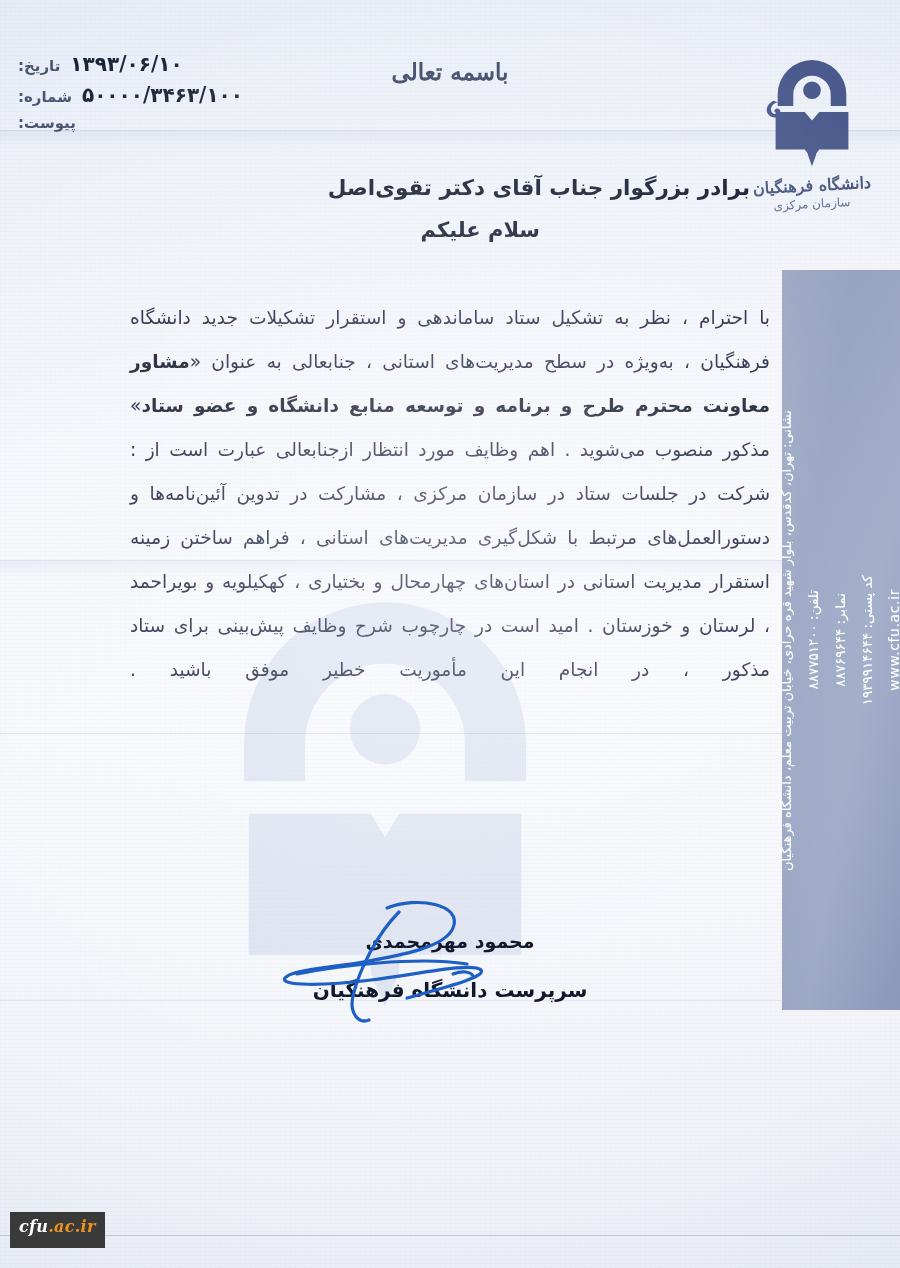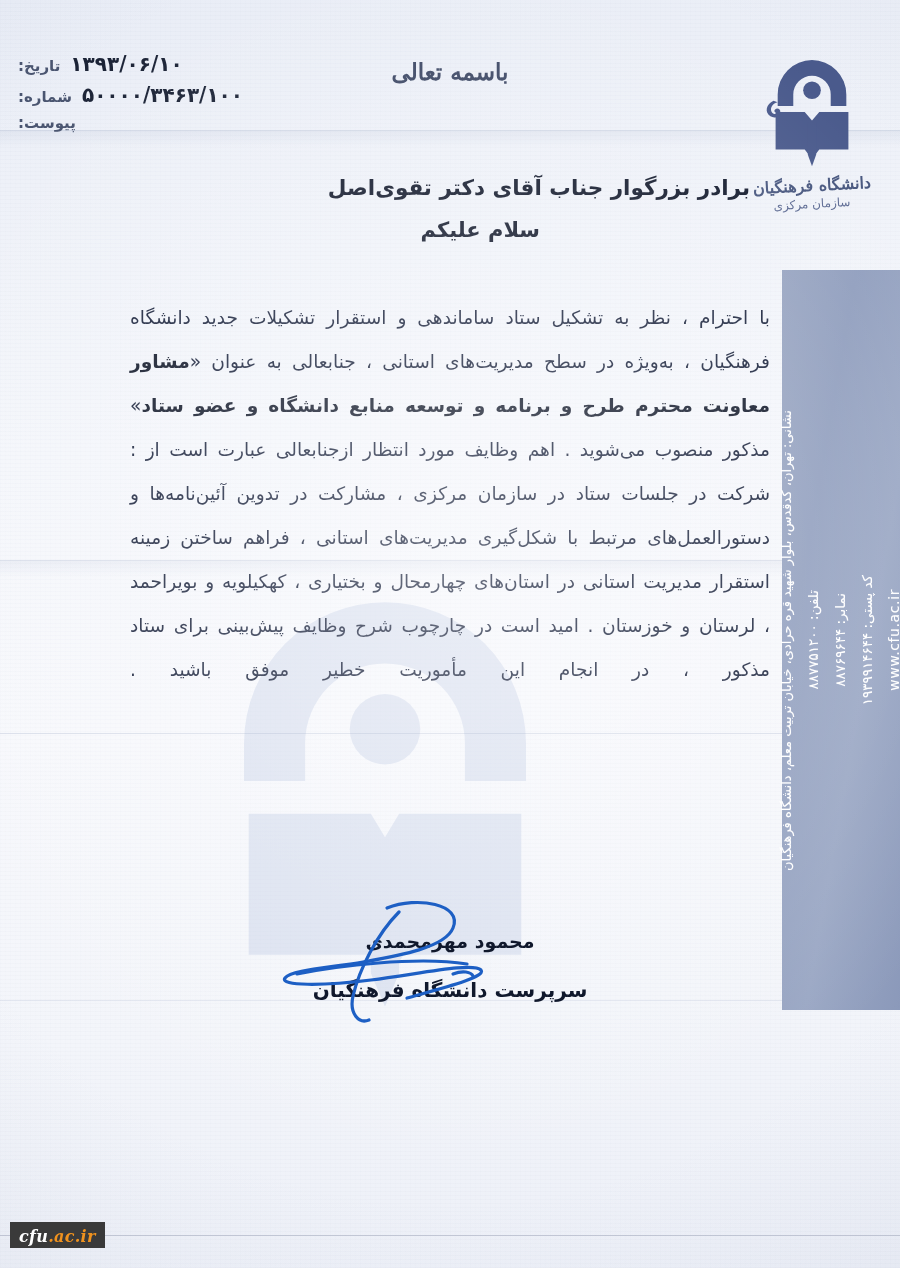--- a/index.html
+++ b/index.html
@@ -139,21 +139,21 @@
   
   .footer-rule{
     position:absolute;left:0;right:0;bottom:32px;height:1px;
     background:rgba(120,130,155,.35);
   }
   .badge{
     position:absolute;left:10px;bottom:20px;
     background:#3a3a3a;color:#fff;
     font-family:"DejaVu Serif","Liberation Serif",serif;
     font-style:italic;font-weight:700;font-size:16px;
-    padding:5px 9px 2px;letter-spacing:.3px;direction:ltr;
+    padding:5px 9px 12px;letter-spacing:.3px;direction:ltr;
   }
   .badge .tld{color:#f0921e;}
   .badge .nm{color:#ffffff;}
 </style>
 </head>
 <body>
 
 <div class="page">
   <div class="scan-tex"></div>
 

